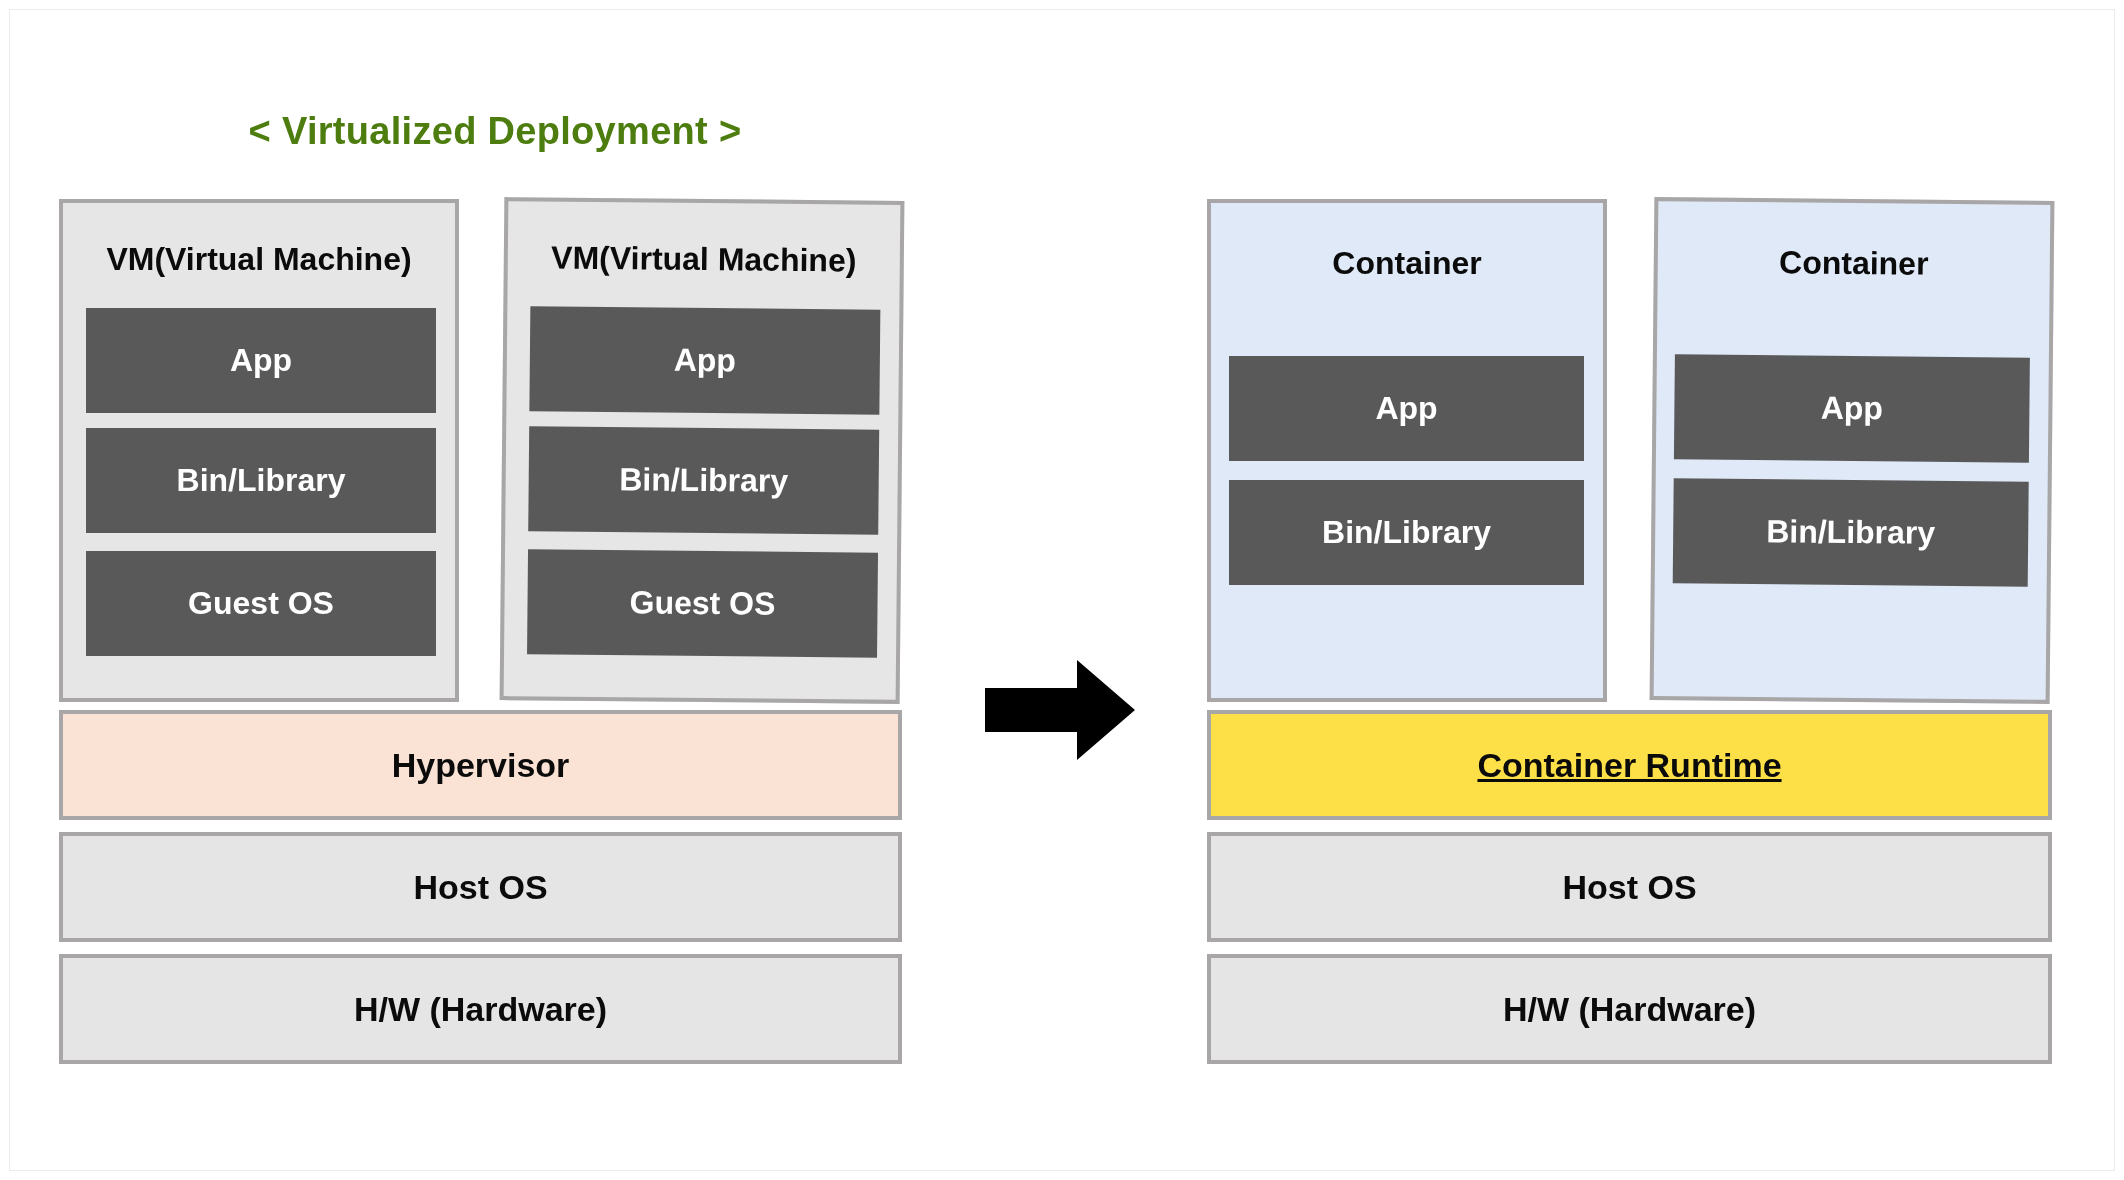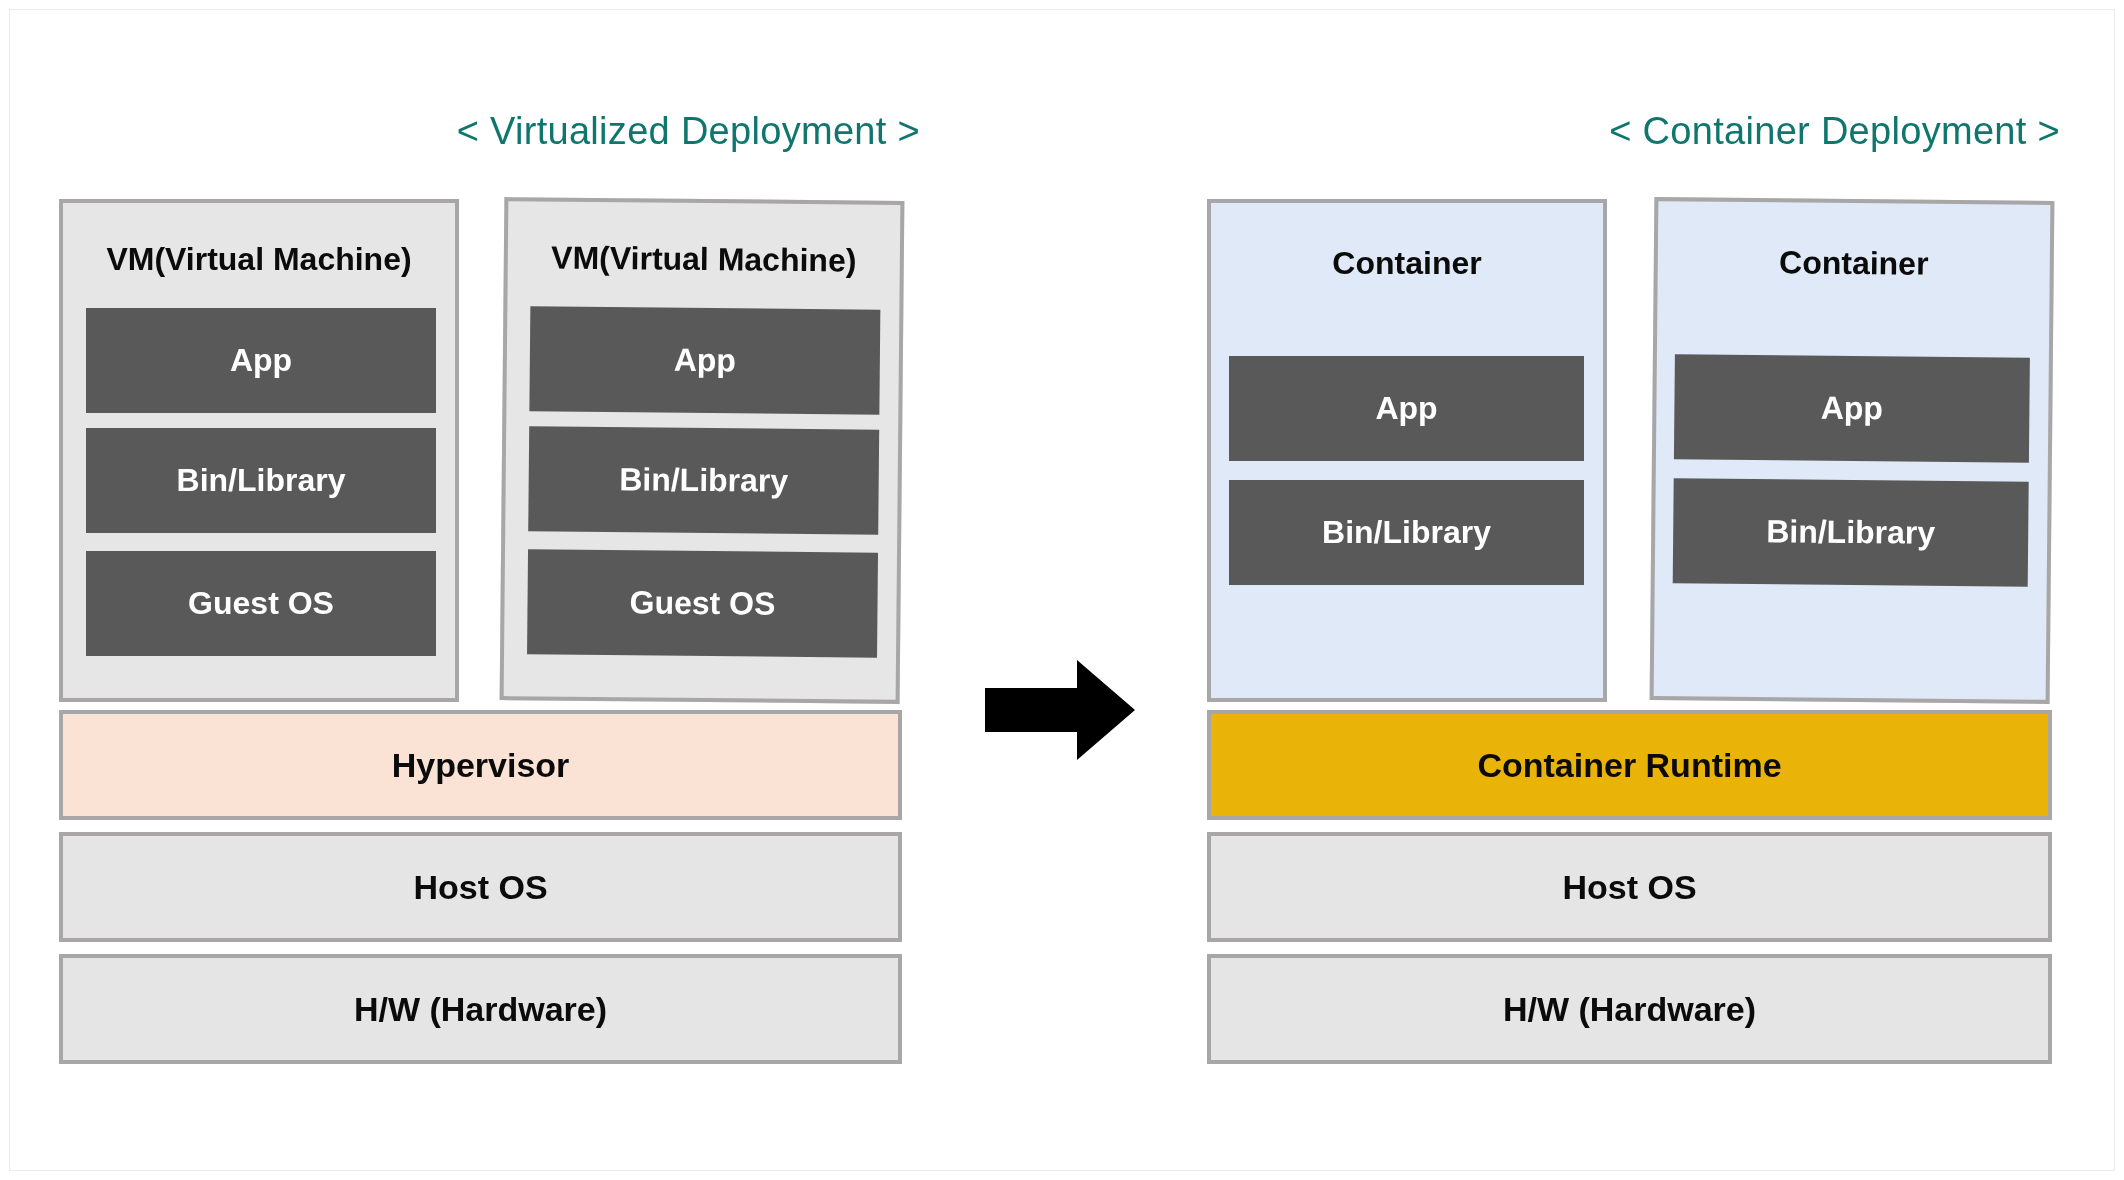--- a/index.html
+++ b/index.html
@@ -30,25 +30,25 @@
     width: 2106px;
     height: 1162px;
     background: #ffffff;
     border: 1px solid #eceaea;
     box-sizing: border-box;
   }
 
   .panel-title {
     position: absolute;
     font-size: 38px;
-    font-weight: normal;
-    color: #0f766e;
+    font-weight: bold;
+    color: #4d7c0f;
     letter-spacing: 0.3px;
     white-space: nowrap;
-    text-align: right;
+    text-align: center;
   }
   #title-left  { left: 60px;  top: 100px;  width: 850px; }
   #title-right { left: 1200px; top: 100px; width: 850px; }
 
   
   .shell {
     position: absolute;
     box-sizing: border-box;
     border: 4px solid #a8a6a6;
   }
@@ -86,41 +86,40 @@
     border: 4px solid #a8a6a6;
     display: flex;
     align-items: center;
     justify-content: center;
     font-size: 34px;
     font-weight: bold;
     color: #0b0b0b;
     white-space: nowrap;
   }
   .bar-hypervisor { background: #fae2d5; }
-  .bar-runtime    { background: #eab308; }
+  .bar-runtime    { background: #fde047; text-decoration: underline; }
   .bar-yellow     { background: #e5e5e5; }
 
   
   #arrow {
     position: absolute;
     left: 975px;
     top: 650px;
     width: 150px;
     height: 100px;
   }
 </style>
 </head>
 <body>
 
 <div id="canvas">
   <div id="frame">
 
     <div class="panel-title" id="title-left">&lt; Virtualized Deployment &gt;</div>
 
-    <div class="panel-title" id="title-right">&lt; Container Deployment &gt;</div>
 
     <div class="shell vm-shell" style="left:49px; top:189px; width:400px; height:503px;">
       <div class="shell-label" style="top:38px;">VM(Virtual Machine)</div>
       <div class="inner-box" style="left:23px; top:105px; width:350px; height:105px;">App</div>
       <div class="inner-box" style="left:23px; top:225px; width:350px; height:105px;">Bin/Library</div>
       <div class="inner-box" style="left:23px; top:348px; width:350px; height:105px;">Guest OS</div>
     </div>
 
     <div class="shell vm-shell" style="left:492px; top:189px; width:400px; height:503px; transform: rotate(0.55deg);">
       <div class="shell-label" style="top:38px;">VM(Virtual Machine)</div>

